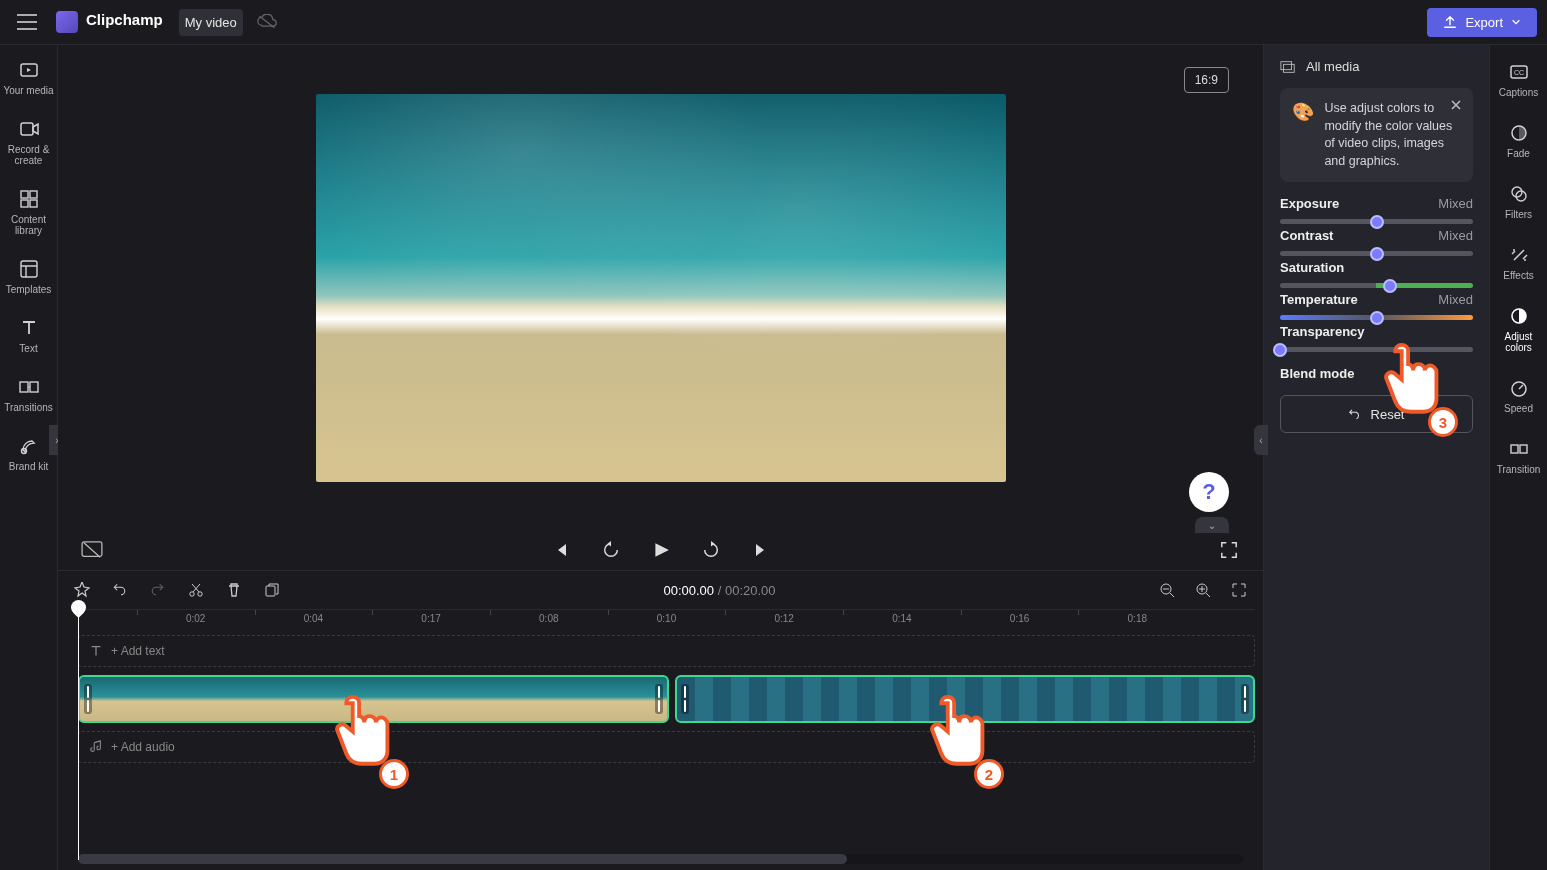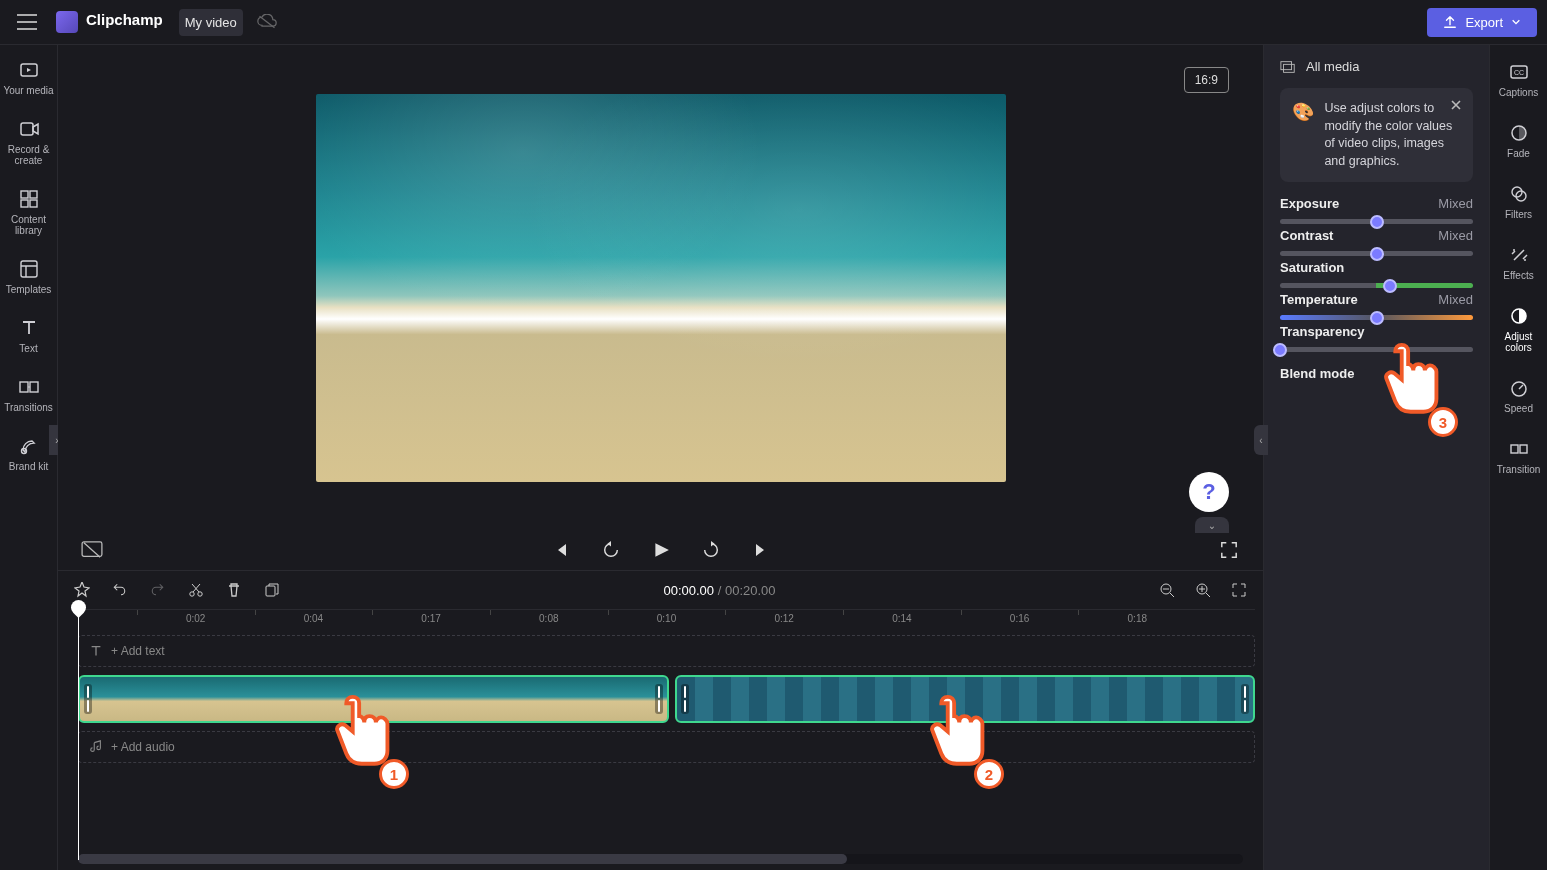--- a/index.html
+++ b/index.html
@@ -450,20 +450,26 @@
           <div class="slider ">
             <div class="thumb" style="left:0%"></div>
           </div>
         </div>
       </div>
     <div class="select-row">
       <div class="slider-head">
           <span class="name">Blend mode</span>
         </div>
     </div>
+    <div class="reset-btn">
+      <svg width="14" height="14" viewBox="0 0 16 16">
+          <path d="M4 4L1 7l3 3M1 7h9a5 5 0 010 9" fill="none" stroke="#ddd" stroke-width="1.4" transform="scale(0.85)"></path>
+        </svg>
+      <span>Reset</span>
+    </div>
 
     <div class="hand" style="left:108px; top:296px;">
       <svg viewBox="0 0 60 70">
           <path d="M22 8v22l-6-5c-3-2-7 1-6 4l7 18c2 5 6 8 12 8h10c6 0 10-4 10-10V24c0-3-3-5-5-5s-4 2-4 4c0-3-2-5-5-5s-4 2-4 5c0-3-2-5-4-5V8c0-3-2-5-5-5s-5 2-5 5z" fill="#fff" stroke="#f05a28" stroke-width="3"></path>
         </svg>
       <div class="badge">3</div>
     </div>
   </div>
 
   <div class="tool-strip" id="tool-strip">

